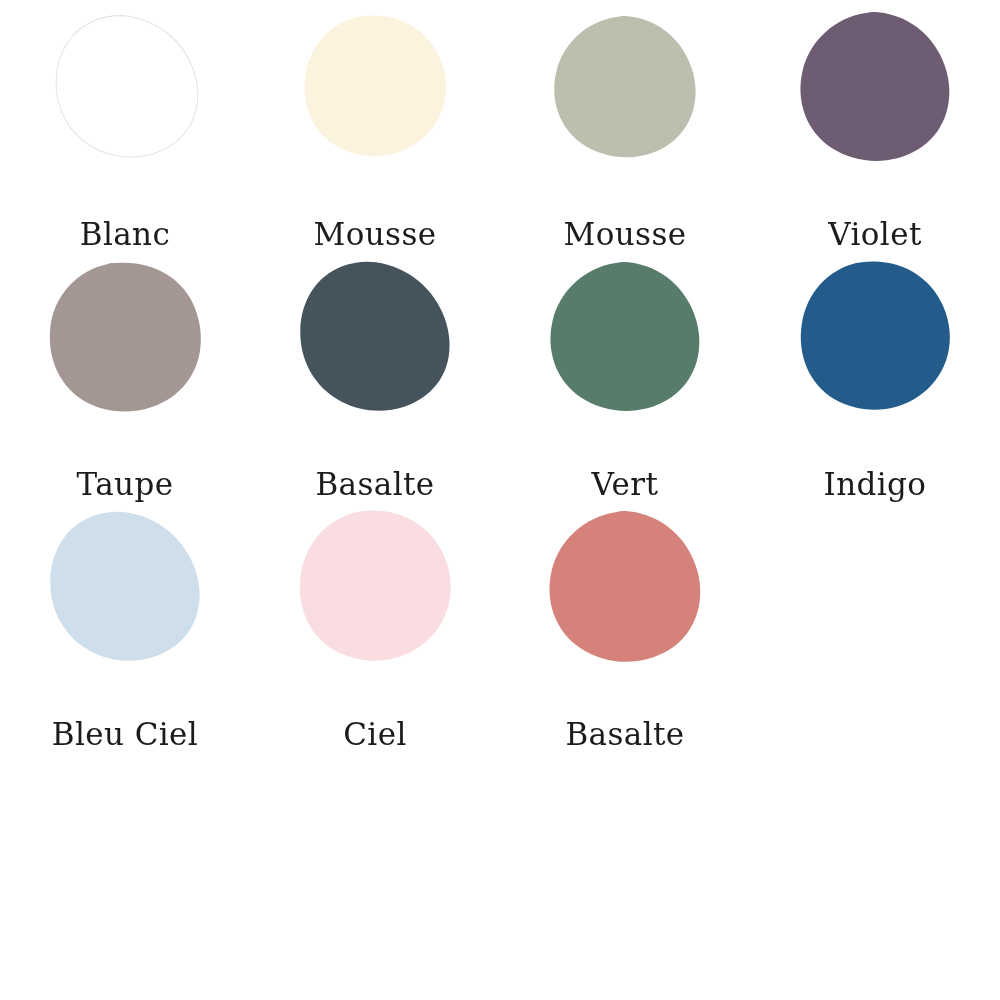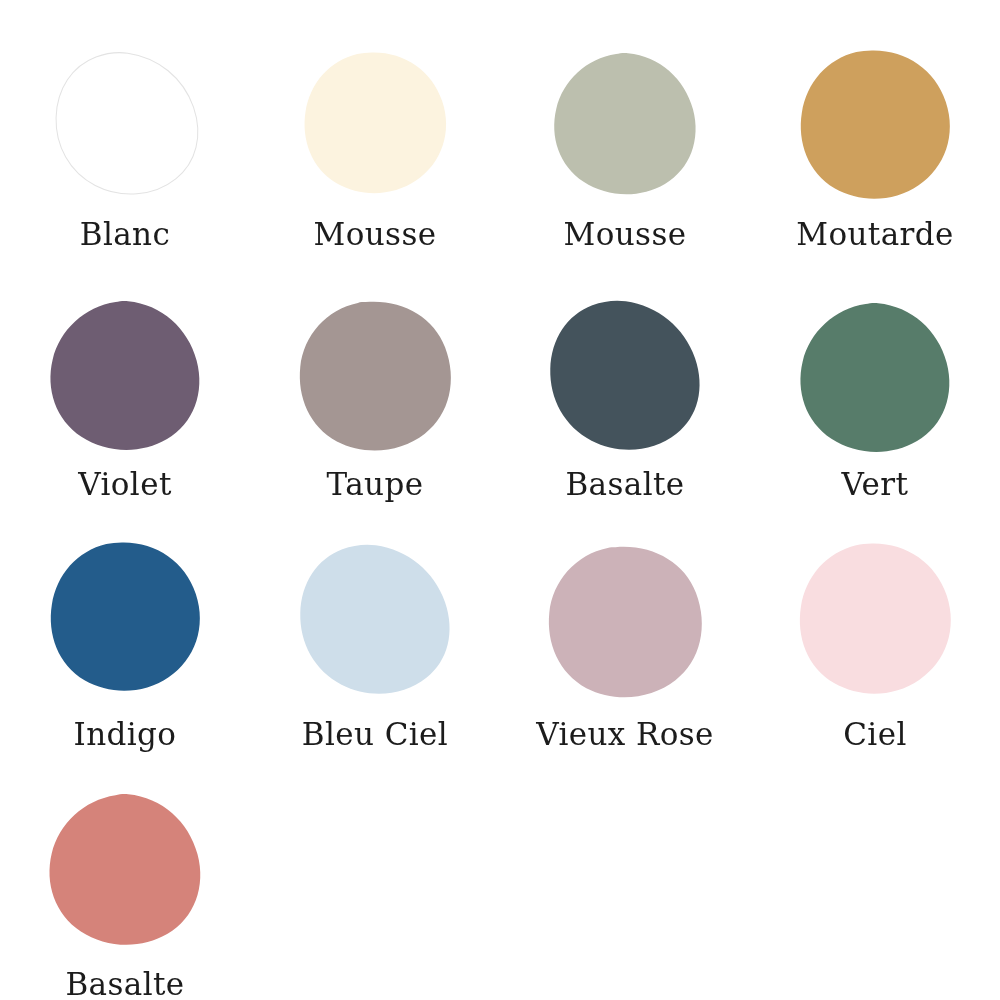--- a/index.html
+++ b/index.html
@@ -21,21 +21,21 @@
     grid-template-columns: repeat(4, 1fr);
     grid-template-rows: repeat(4, 1fr);
     box-sizing: border-box;
   }
 
   .swatch-cell {
     position: relative;
     display: flex;
     flex-direction: column;
     align-items: center;
-    justify-content: flex-end;
+    justify-content: space-between;
     box-sizing: border-box;
   }
 
   .blob-wrap {
     width: 250px;
     height: 178px;
     display: flex;
     align-items: center;
     justify-content: center;
     box-sizing: border-box;
@@ -110,30 +110,20 @@
     <div class="swatch-cell r1 cell-mousse">
       <div class="blob-wrap">
         <div class="blob">
           <svg viewBox="0 0 200 203" xmlns="http://www.w3.org/2000/svg" aria-hidden="true">
             <path d="M104,3 C147,7 181,38 192,79 C203,120 188,160 154,180 C120,200 76,198 44,177 C11,155 -2,116 7,78 C16,40 48,10 88,4 C93,3 99,2 104,3 Z" fill="#BCBFAE"></path>
           </svg>
         </div>
       </div>
       <div class="swatch-label">Mousse</div>
     </div>
-    <div class="swatch-cell r2 cell-moutarde">
-      <div class="blob-wrap">
-        <div class="blob">
-          <svg viewBox="0 0 200 203" xmlns="http://www.w3.org/2000/svg" aria-hidden="true">
-            <path d="M96,2 C139,1 177,26 191,68 C205,110 190,152 156,175 C124,197 81,198 48,179 C14,159 0,120 6,82 C12,43 39,13 76,4 C82,3 89,2 96,2 Z" fill="#CEA05D"></path>
-          </svg>
-        </div>
-      </div>
-      <div class="swatch-label">Moutarde</div>
-    </div>
     <div class="swatch-cell r2 cell-violet">
       <div class="blob-wrap">
         <div class="blob">
           <svg viewBox="0 0 200 203" xmlns="http://www.w3.org/2000/svg" aria-hidden="true">
             <path d="M104,3 C147,7 181,38 192,79 C203,120 188,160 154,180 C120,200 76,198 44,177 C11,155 -2,116 7,78 C16,40 48,10 88,4 C93,3 99,2 104,3 Z" fill="#6E5D72"></path>
           </svg>
         </div>
       </div>
       <div class="swatch-label">Violet</div>
     </div>
@@ -180,30 +170,20 @@
     <div class="swatch-cell r3 cell-bleu-ciel">
       <div class="blob-wrap">
         <div class="blob">
           <svg viewBox="0 0 200 203" xmlns="http://www.w3.org/2000/svg" aria-hidden="true">
             <path d="M101,3 C142,9 176,36 190,76 C203,114 194,151 166,173 C136,197 92,200 57,182 C22,164 3,128 4,90 C5,51 26,20 58,8 C72,3 87,1 101,3 Z" fill="#CEDEEA"></path>
           </svg>
         </div>
       </div>
       <div class="swatch-label">Bleu Ciel</div>
     </div>
-    <div class="swatch-cell r4 cell-vieux-rose">
-      <div class="blob-wrap">
-        <div class="blob">
-          <svg viewBox="0 0 200 203" xmlns="http://www.w3.org/2000/svg" aria-hidden="true">
-            <path d="M88,4 C133,0 175,22 190,62 C206,104 196,148 164,173 C132,198 86,201 51,183 C16,164 0,126 4,87 C8,47 38,13 78,5 C81,4 85,4 88,4 Z" fill="#CCB2B8"></path>
-          </svg>
-        </div>
-      </div>
-      <div class="swatch-label">Vieux Rose</div>
-    </div>
     <div class="swatch-cell r4 cell-rose">
       <div class="blob-wrap">
         <div class="blob">
           <svg viewBox="0 0 200 203" xmlns="http://www.w3.org/2000/svg" aria-hidden="true">
             <path d="M96,2 C139,1 177,26 191,68 C205,110 190,152 156,175 C124,197 81,198 48,179 C14,159 0,120 6,82 C12,43 39,13 76,4 C82,3 89,2 96,2 Z" fill="#F9DDE0"></path>
           </svg>
         </div>
       </div>
       <div class="swatch-label">Ciel</div>
     </div>

